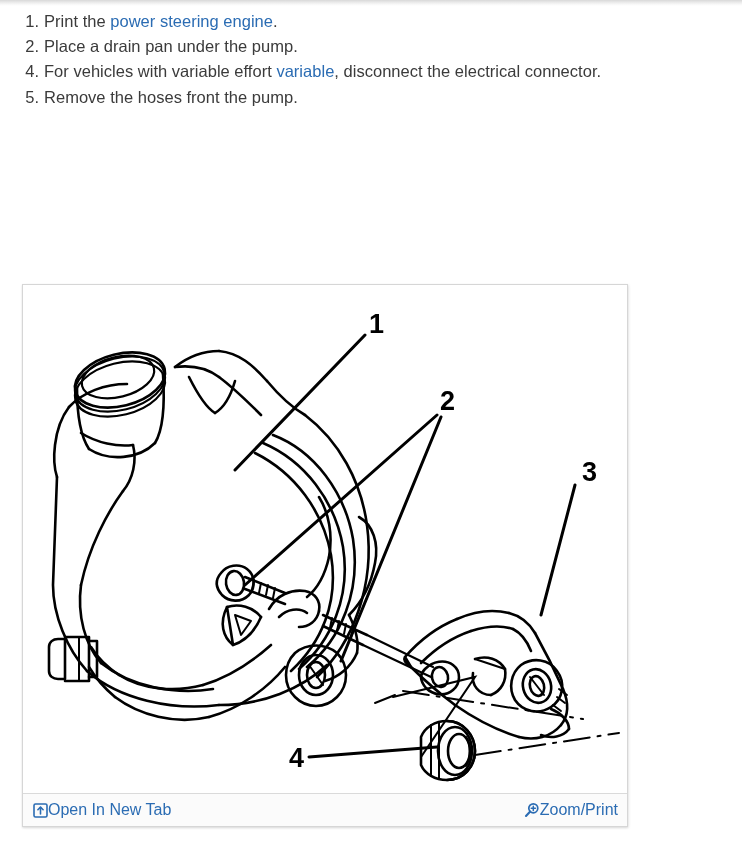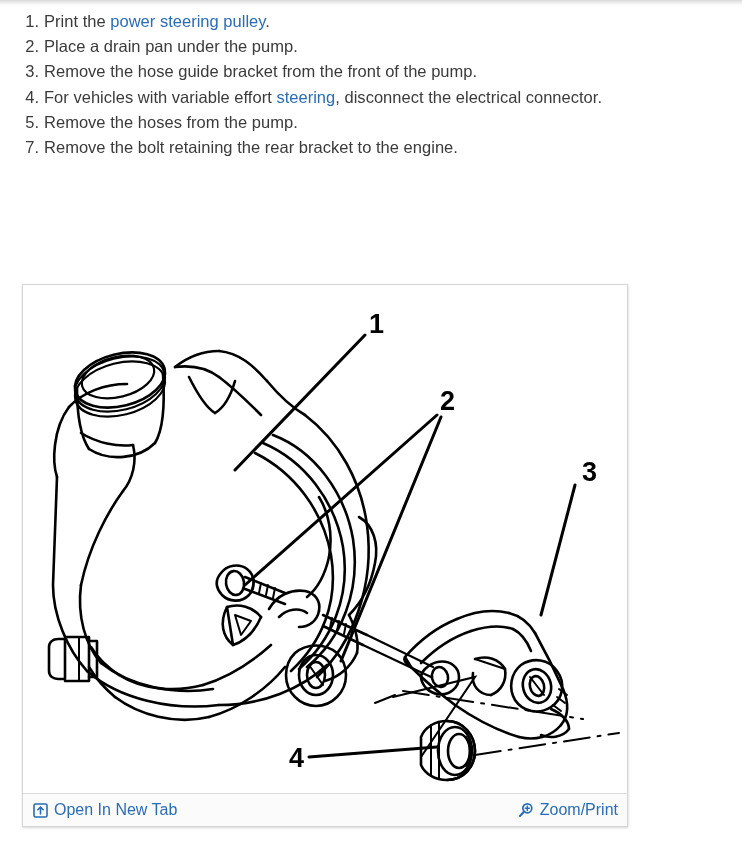--- a/index.html
+++ b/index.html
@@ -90,45 +90,42 @@
     border-top: 1px solid #dadada;
     display: flex;
     align-items: center;
     justify-content: space-between;
     box-sizing: border-box;
     padding: 0 9px 0 10px;
   }
   .tool-btn {
     display: inline-flex;
     align-items: center;
-    gap: 6px;
     color: #2b6cb3;
     font-size: 16px;
     cursor: pointer;
     background: none;
     border: 0;
     padding: 0;
     font-family: "Liberation Sans", sans-serif;
     line-height: 1;
     white-space: nowrap;
   }
   .tool-btn svg { display: block; flex: none; }
 </style>
 </head>
 <body>
 
 <div id="scroll-shadow"></div>
 
 <ol id="steps">
-    <li><span class="num">1</span><span class="txt"><span>Print the </span><a class="lnk" href="#">power steering pulley</a><span>.</span></span></li>
+    <li><span class="num">1</span><span class="txt"><span>Print the </span><a class="lnk" href="#">power steering engine</a><span>.</span></span></li>
     <li><span class="num">2</span><span class="txt"><span>Place a drain pan under the pump.</span></span></li>
-    <li><span class="num">3</span><span class="txt"><span>Remove the hose guide bracket from the front of the pump.</span></span></li>
-    <li><span class="num">4</span><span class="txt"><span>For vehicles with variable effort </span><a class="lnk" href="#">steering</a><span>, disconnect the electrical connector.</span></span></li>
-    <li><span class="num">5</span><span class="txt"><span>Remove the hoses from the pump.</span></span></li>
-    <li><span class="num">7</span><span class="txt"><span>Remove the bolt retaining the rear bracket to the engine.</span></span></li>
+    <li><span class="num">4</span><span class="txt"><span>For vehicles with variable effort </span><a class="lnk" href="#">variable</a><span>, disconnect the electrical connector.</span></span></li>
+    <li><span class="num">5</span><span class="txt"><span>Remove the hoses front the pump.</span></span></li>
   </ol>
 
 <div id="figure-card">
 
   <div id="figure-image-wrap">
     <svg width="604" height="508" viewBox="0 0 604 508" xmlns="http://www.w3.org/2000/svg">
       <rect x="0" y="0" width="604" height="508" fill="#ffffff"></rect>
       <g fill="none" stroke="#000000" stroke-width="2.6" stroke-linejoin="round" stroke-linecap="round">
 
         <ellipse cx="97" cy="95" rx="46" ry="26" transform="rotate(-14 97 95)"></ellipse>

